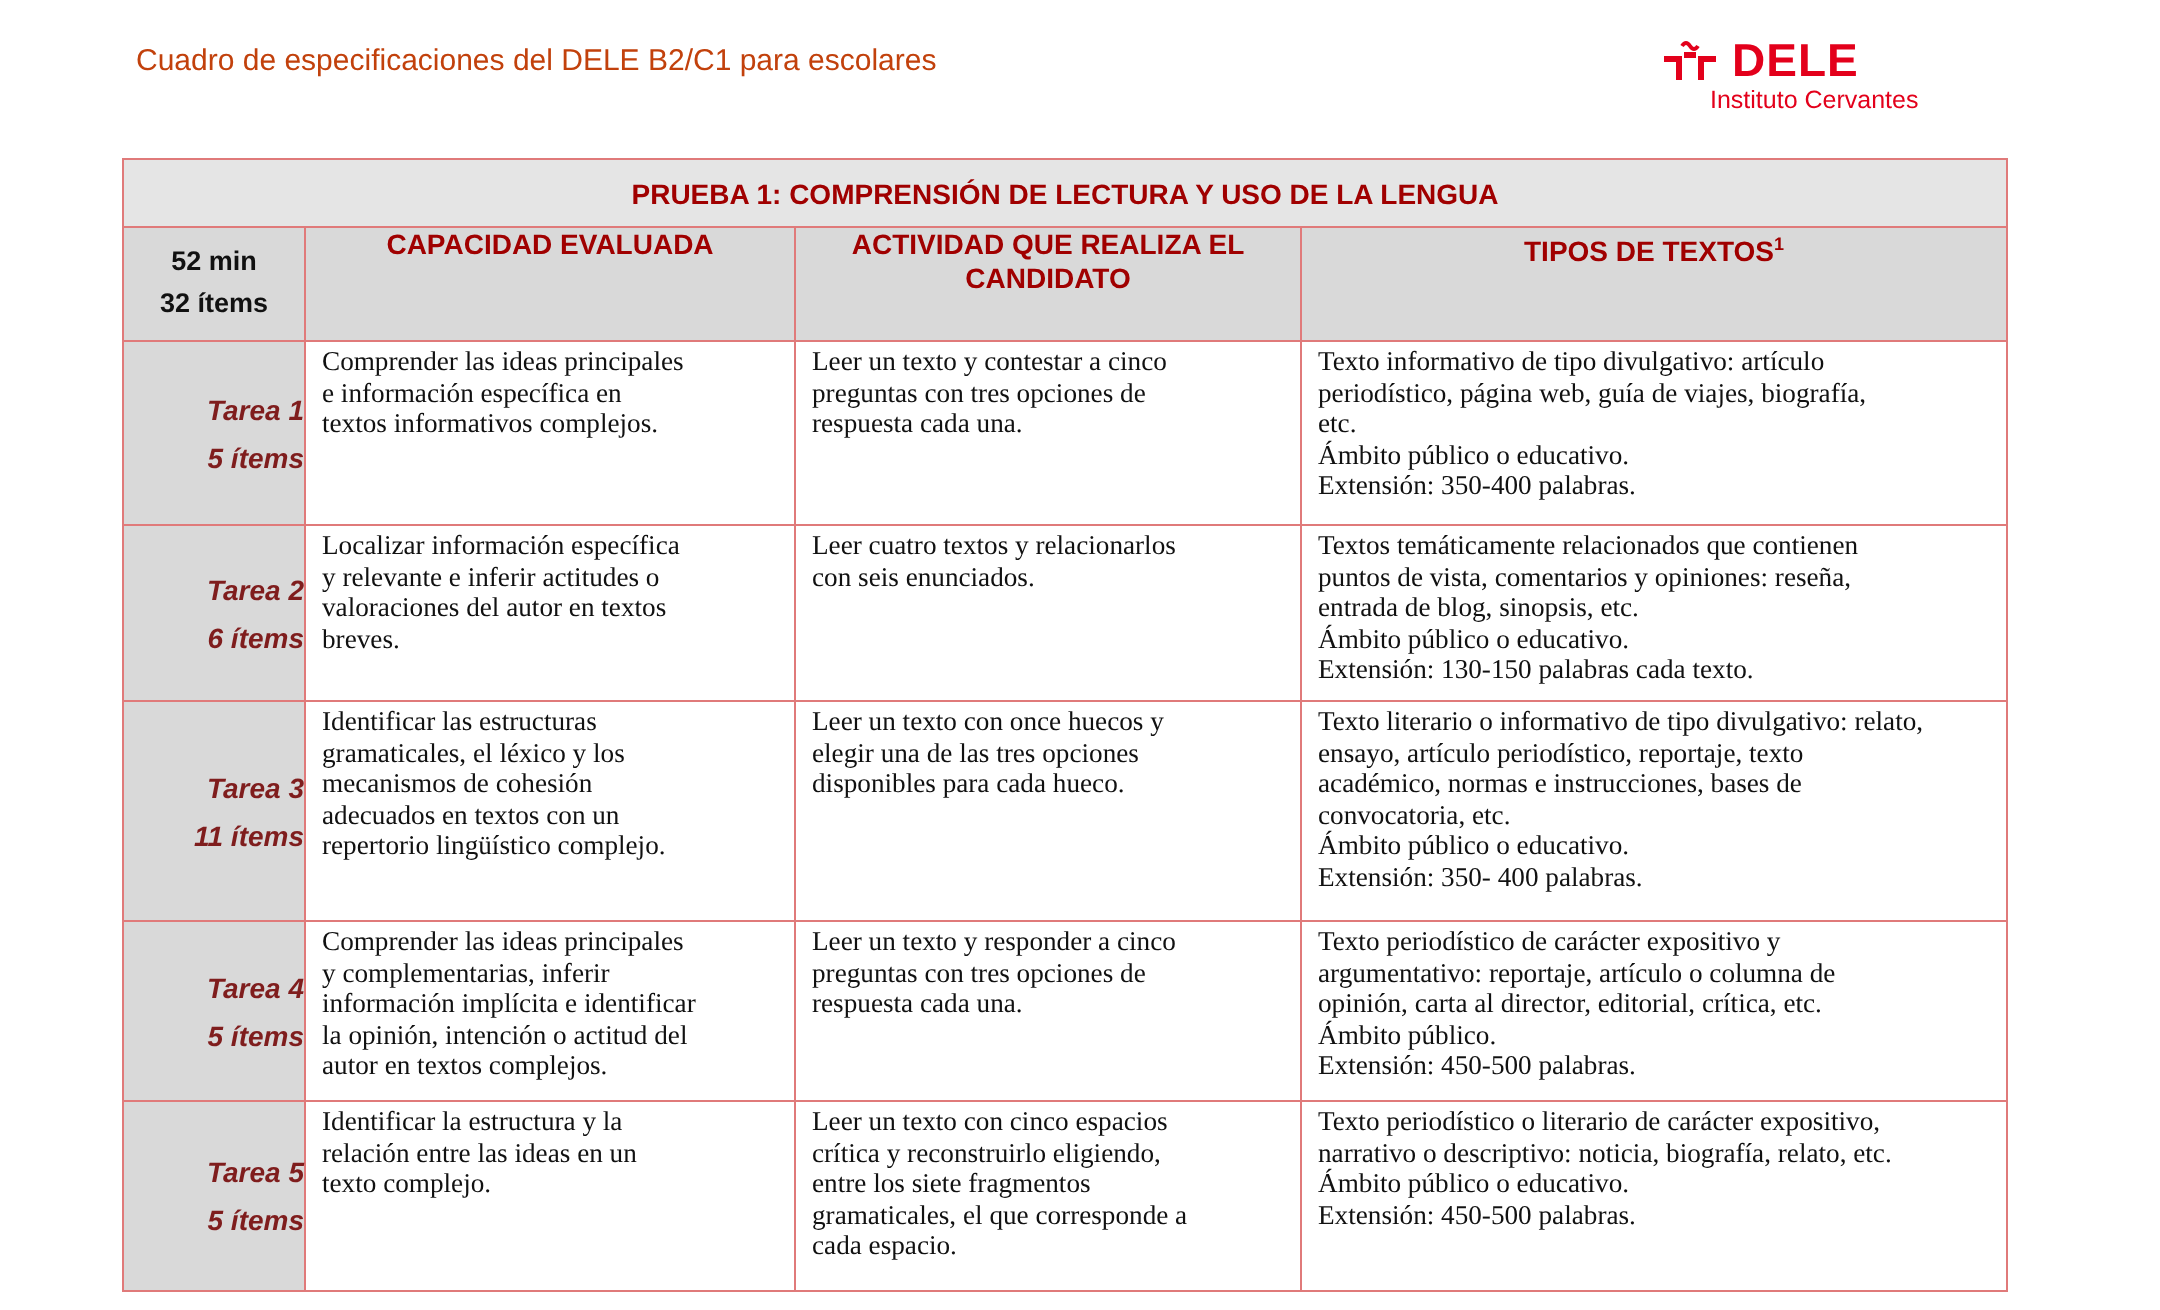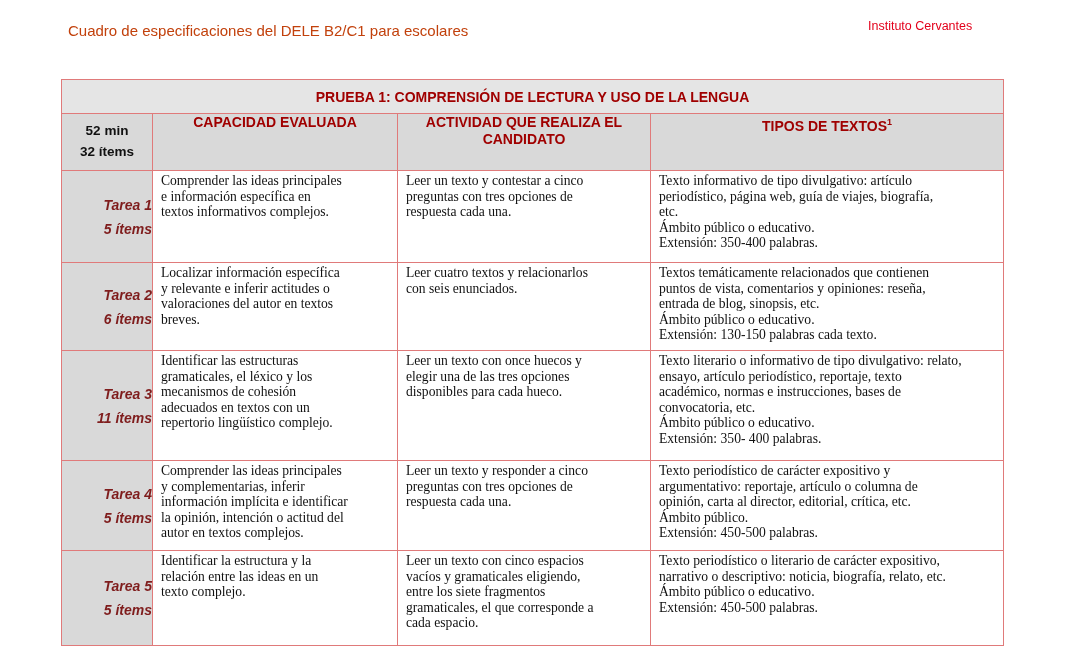--- a/index.html
+++ b/index.html
@@ -3,41 +3,52 @@
   <meta charset="utf-8">
   <style>
     html, body { margin: 0; padding: 0; background: #ffffff; }
     body { width: 1080px; height: 655px; position: relative; overflow: hidden;
       font-family: "Liberation Sans", sans-serif; color: #111; }
     .doc-title { position: absolute; left: 68px; top: 22px; font-size: 15px; color: #c2410c; }
     .logo { position: absolute; left: 832px; top: 18px; }
     .logo-row { display: flex; align-items: center; }
     .logo-mark { width: 26px; height: 22px; margin-right: 8px; }
     .logo-text { font-size: 23px; font-weight: bold; color: #e3001b; letter-spacing: 0.5px; line-height: 24px; }
-    .logo-sub { font-size: 12.5px; color: #e3001b; margin-left: 36px; margin-top: 1px; }
+    .logo-sub { font-size: 12.5px; color: #e3001b; margin-left: 23px; margin-top: 1px; }
     table.spec { position: absolute; left: 61px; top: 79px; width: 942px;
       border-collapse: collapse; table-layout: fixed; font-size: 13.6px; }
     table.spec td, table.spec th { border: 1.5px solid #e07a7a; padding: 0; vertical-align: top; }
     .title-cell { background: #e5e5e5; height: 33px; text-align: center; vertical-align: middle !important;
       color: #a00000; font-weight: bold; font-size: 14px; }
     .head-row th { background: #d9d9d9; height: 50px; color: #a00000; font-weight: bold; font-size: 14px;
       text-align: center; vertical-align: top; padding-top: 7px; line-height: 17px; }
     .head-row th.dur { color: #111; font-size: 13.5px; padding-top: 6px; line-height: 21px; }
     .task-cell { background: #d9d9d9; text-align: right; font-weight: bold; font-size: 14px; color: #7f1d1d;
       vertical-align: middle !important; line-height: 24px; font-style: italic; }
     .txt { padding: 2px 7px 0 8px !important; line-height: 15.6px; font-family: Liberation Serif, serif; }
     .txt div { white-space: nowrap; }
     sup { font-size: 9px; }
   </style>
 </head>
 <body>
 
 <div class="doc-title">Cuadro de especificaciones del DELE B2/C1 para escolares</div>
 
 <div class="logo">
+  <div class="logo-row">
+    <svg class="logo-mark" viewBox="0 0 26 22">
+      <path d="M9 4 q2 -3 4 0 q2 3 4 0" stroke="#e3001b" stroke-width="2" fill="none"></path>
+      <rect x="0" y="9" width="8" height="3" fill="#e3001b"></rect>
+      <rect x="6" y="9" width="3" height="12" fill="#e3001b"></rect>
+      <rect x="10" y="7" width="6" height="3" fill="#e3001b"></rect>
+      <rect x="17" y="9" width="3" height="12" fill="#e3001b"></rect>
+      <rect x="17" y="9" width="9" height="3" fill="#e3001b"></rect>
+    </svg>
+    <span class="logo-text">DELE</span>
+  </div>
   <div class="logo-sub">Instituto Cervantes</div>
 </div>
 
 <table class="spec">
   <colgroup>
     <col style="width:91px">
       <col style="width:245px">
       <col style="width:253px">
       <col style="width:353px">
   </colgroup>
@@ -161,21 +172,21 @@
           <div>Tarea 5</div>
           <div>5 ítems</div>
         </td>
         <td class="txt">
           <div>Identificar la estructura y la</div>
           <div>relación entre las ideas en un</div>
           <div>texto complejo.</div>
         </td>
         <td class="txt">
           <div>Leer un texto con cinco espacios</div>
-          <div>vacíos y gramaticales eligiendo,</div>
+          <div>crítica y reconstruirlo eligiendo,</div>
           <div>entre los siete fragmentos</div>
           <div>gramaticales, el que corresponde a</div>
           <div>cada espacio.</div>
         </td>
         <td class="txt">
           <div>Texto periodístico o literario de carácter expositivo,</div>
           <div>narrativo o descriptivo: noticia, biografía, relato, etc.</div>
           <div>Ámbito público o educativo.</div>
           <div>Extensión: 450-500 palabras.</div>
         </td>

